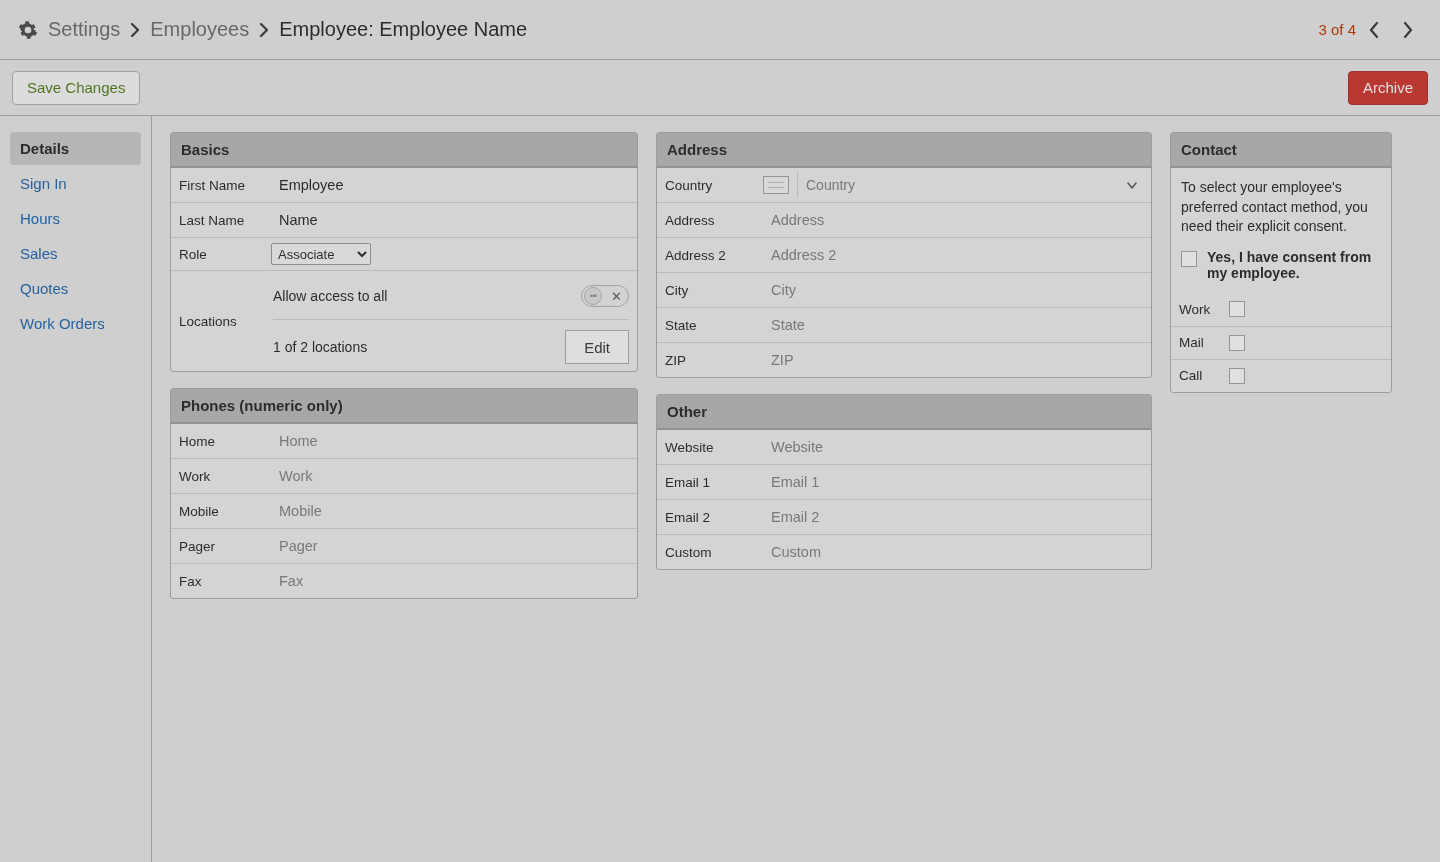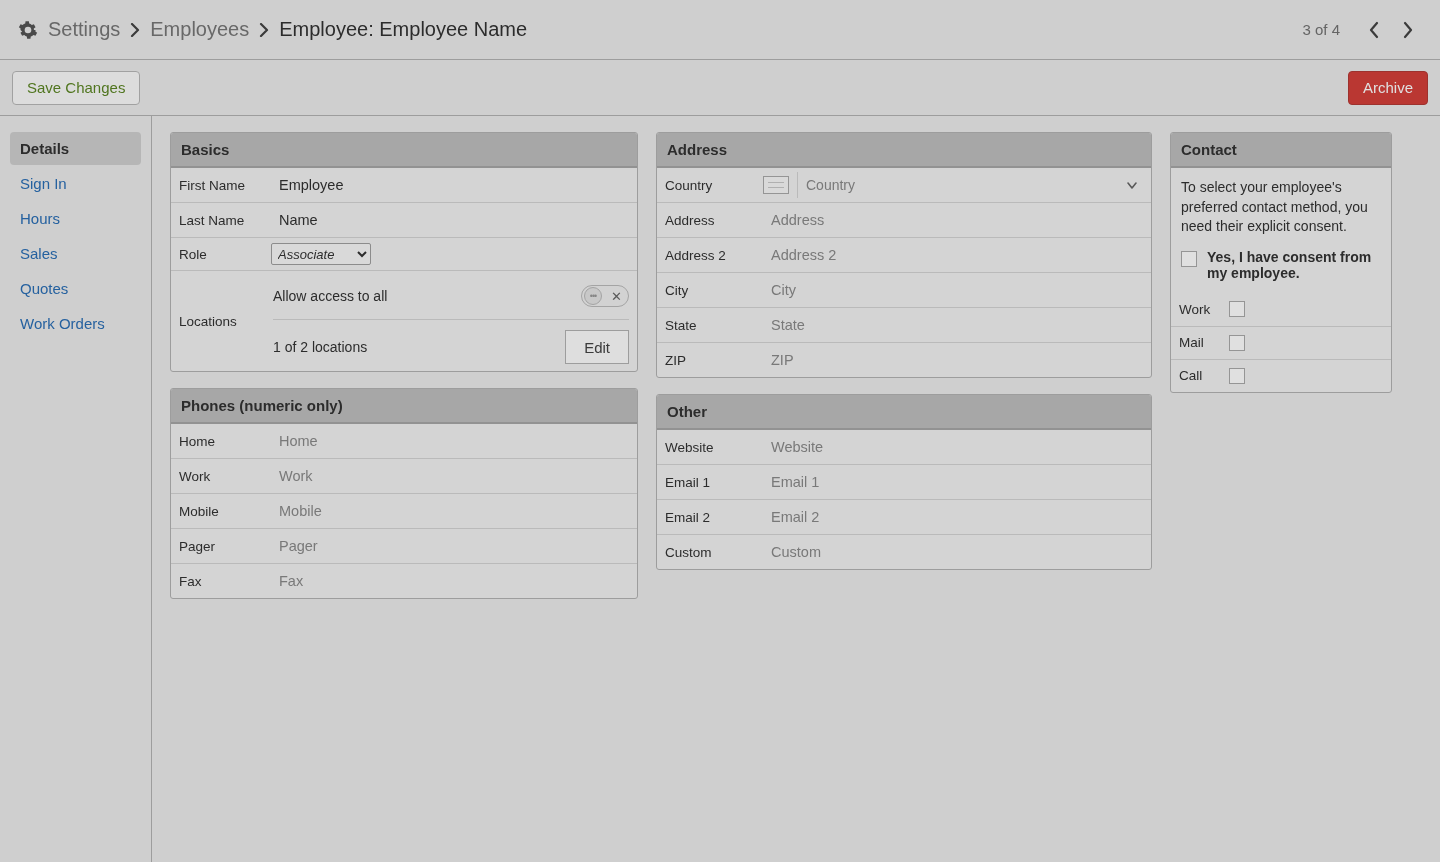--- a/index.html
+++ b/index.html
@@ -45,22 +45,22 @@
     display:flex;align-items:center;gap:10px;
     font-size:20px;
   }
   .breadcrumb .gear svg{width:20px;height:20px;display:block;}
   .breadcrumb a{
     color:var(--muted);text-decoration:none;
   }
   .breadcrumb .sep svg{width:10px;height:14px;display:block;}
   .breadcrumb .current{color:var(--text);}
   .pager{
-    display:flex;align-items:center;gap:20px;
-    font-size:15px;color:#737373;
+    display:flex;align-items:center;gap:4px;
+    font-size:15px;color:#c2410c;
   }
   .pager-nav{
     display:flex;align-items:center;gap:6px;
   }
   .pager-btn{
     width:28px;height:28px;
     display:flex;align-items:center;justify-content:center;
     cursor:pointer;border-radius:4px;
   }
   .pager-btn svg{width:12px;height:18px;}
@@ -178,21 +178,20 @@
   }
   .input-like::placeholder{color:#8a8a8a;}
   select.input-like{
     height:22px;
     border:1px solid #a0a0a0;
     border-radius:2px;
     background:#f7f7f7;
     max-width:100px;
     font-size:13px;
     padding:0 2px;
-    font-style:italic;
   }
   
   .locations-row{
     display:flex;align-items:stretch;
     border-top:1px solid #d4d4d4;
   }
   .locations-row .field-label{
     display:flex;align-items:center;
     min-height:100px;
   }

